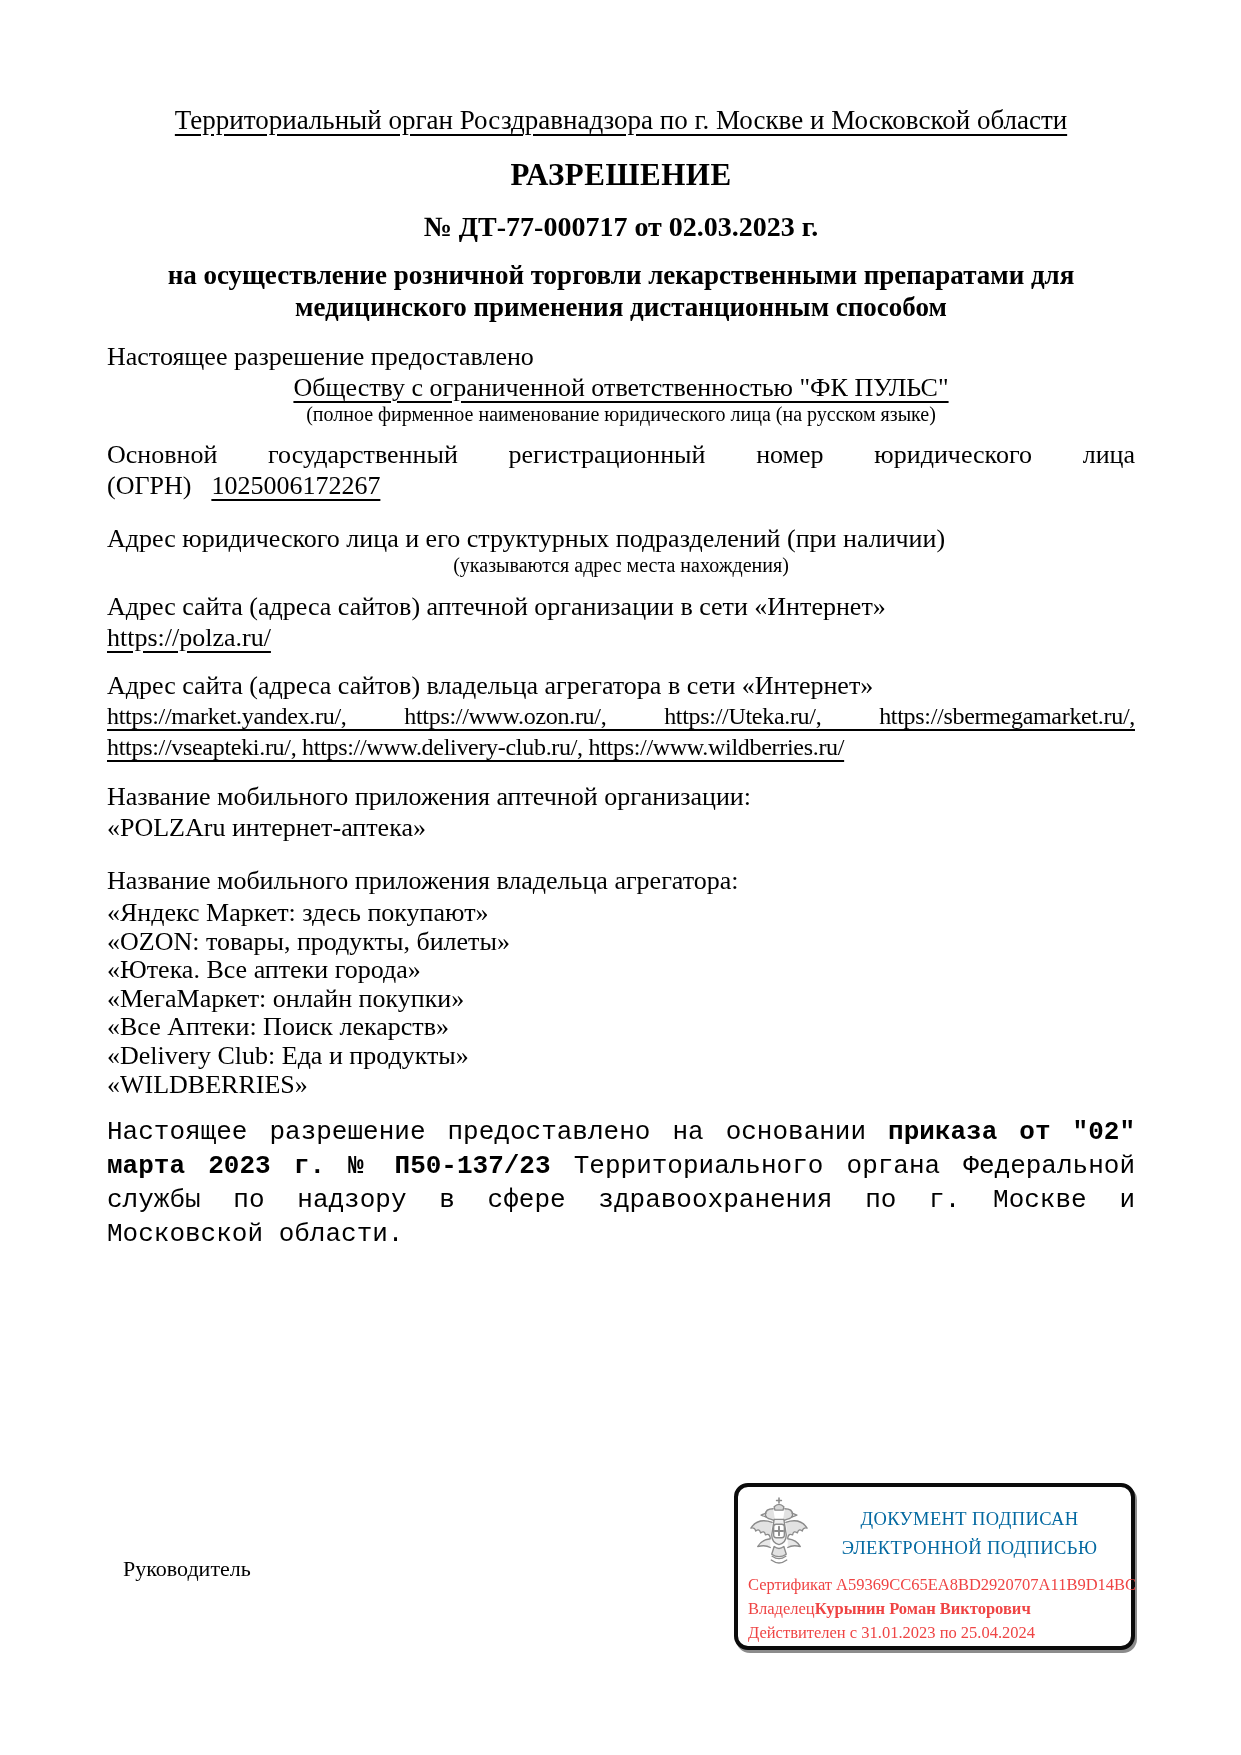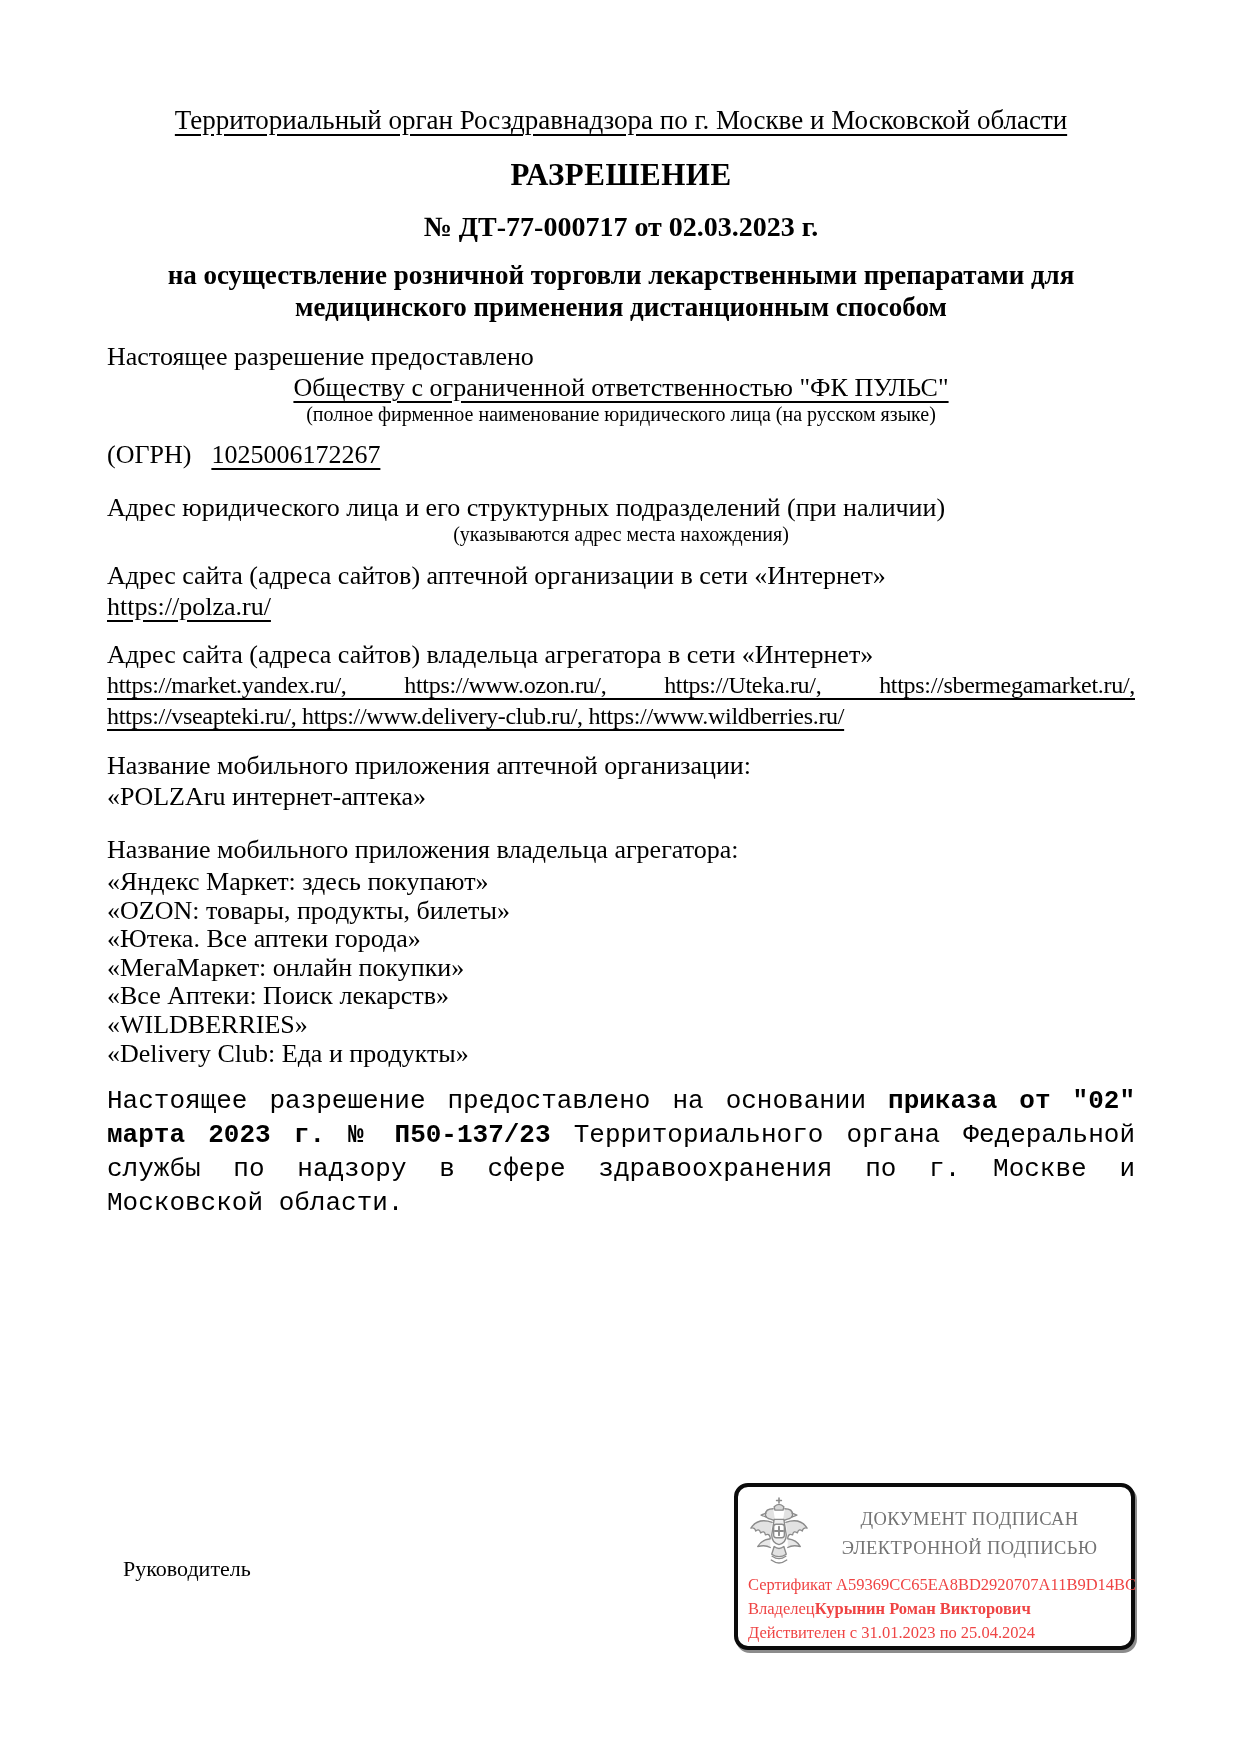--- a/index.html
+++ b/index.html
@@ -49,21 +49,21 @@
 
   .stamp{
     position:absolute;left:734px;top:1483px;
     width:401px;height:167px;box-sizing:border-box;
     background:#fff;border:4px solid #0b0b0b;border-radius:14px;
     box-shadow:2px 3px 0 rgba(0,0,0,0.45);
     padding:9px 12px 6px 10px;
   }
   .stamp-head{display:flex;align-items:flex-start;gap:10px;height:72px;}
   .stamp-eagle{flex:0 0 auto;}
-  .stamp-titles{flex:1;text-align:center;padding-top:9px;font-size:18.5px;line-height:29px;letter-spacing:0.4px;color:#737373;}
+  .stamp-titles{flex:1;text-align:center;padding-top:9px;font-size:18.5px;line-height:29px;letter-spacing:0.4px;color:#0369a1;}
   .stamp-lines{margin-top:5px;font-size:16.5px;line-height:24px;color:#ef4444;white-space:nowrap;}
   .stamp-lines .lbl{margin-right:4px;}
 </style>
 </head>
 <body>
 
 <div class="page">
 
   <div class="org-header c u">Территориальный орган Росздравнадзора по г. Москве и Московской области</div>
 
@@ -76,20 +76,21 @@
     <div class="line c">медицинского применения дистанционным способом</div>
   </div>
 
   <div class="body-line line grantee-intro">Настоящее разрешение предоставлено</div>
   <div class="body-line c">
     <span class="u">Обществу с ограниченной ответственностью "ФК ПУЛЬС"</span>
   </div>
   <div class="small-note c">(полное фирменное наименование юридического лица (на русском языке)</div>
 
   <div class="ogrn-block">
+    <div class="body-line jl">Основной  государственный  регистрационный номер юридического лица</div>
     <div class="body-line line">
       <span>(ОГРН)</span><span class="u value-gap">1025006172267</span>
     </div>
   </div>
 
 
   <div class="body-line line addr-label">Адрес юридического лица и его структурных подразделений (при наличии)</div>
   <div class="small-note c">(указываются адрес места нахождения)</div>
 
   <div class="body-line line site-label">Адрес сайта (адреса сайтов) аптечной организации в сети «Интернет»</div>
@@ -104,22 +105,22 @@
   <div class="body-line line app-label">Название мобильного приложения аптечной организации:</div>
   <div class="body-line line">«POLZAru интернет-аптека»</div>
 
   <div class="body-line line agg-app-label">Название мобильного приложения владельца агрегатора:</div>
   <div class="apps-list">
     <div class="item line">«Яндекс Маркет: здесь покупают»</div>
     <div class="item line">«OZON: товары, продукты, билеты»</div>
     <div class="item line">«Ютека. Все аптеки города»</div>
     <div class="item line">«МегаМаркет: онлайн покупки»</div>
     <div class="item line">«Все Аптеки: Поиск лекарств»</div>
+    <div class="item line">«Delivery Club: Еда и продукты»</div>
     <div class="item line">«WILDBERRIES»</div>
-    <div class="item line">«Delivery Club: Еда и продукты»</div>
   </div>
 
   <div class="basis">
     <span>Настоящее разрешение предоставлено на основании </span><span class="b">приказа от "02" марта 2023 г. № П50-137/23</span><span> Территориального органа Федеральной службы по надзору в сфере здравоохранения по г. Москве и Московской области.</span>
   </div>
 
   <div class="signer-role">Руководитель</div>
   <div class="signer-fragment">нин</div>
 
   <div class="stamp">

